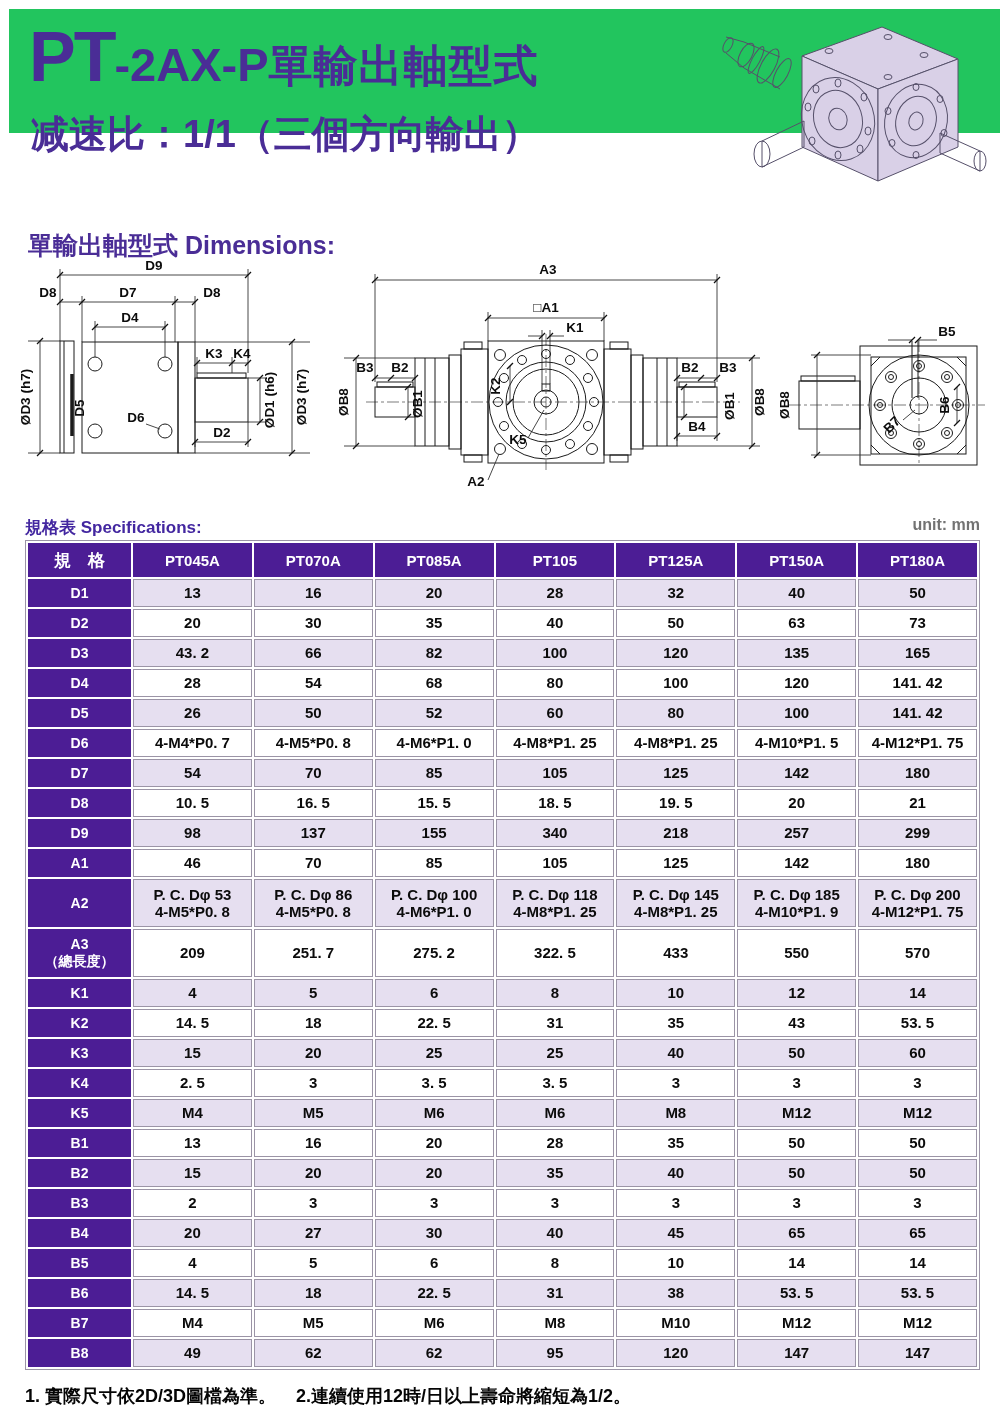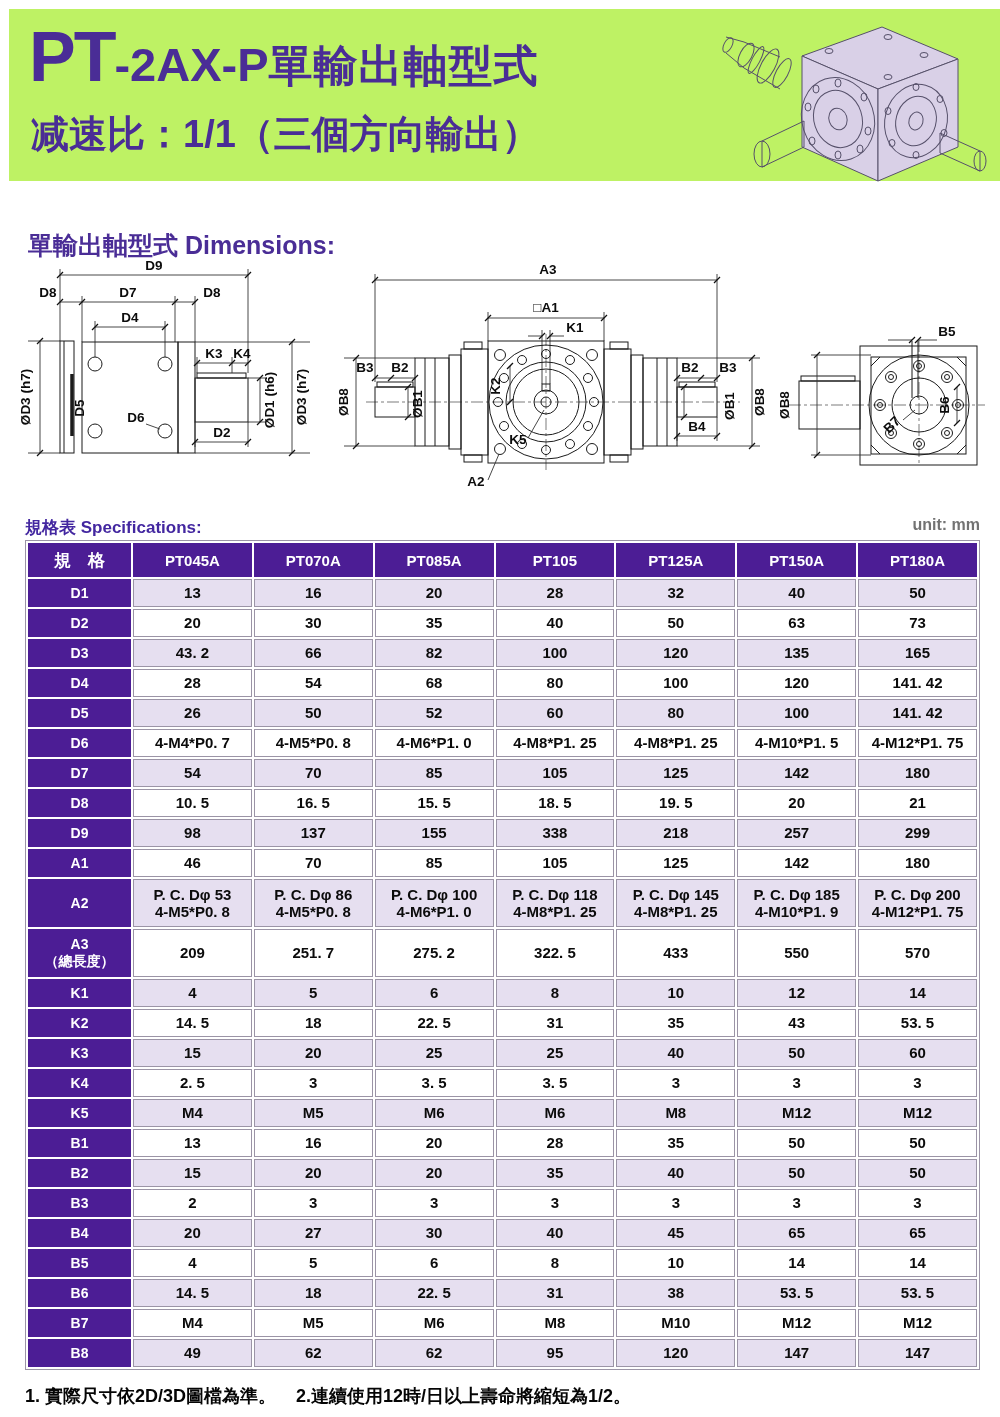--- a/index.html
+++ b/index.html
@@ -1,20 +1,20 @@
 <!DOCTYPE html>
 <html><head>
 <meta charset="utf-8">
 <style>
   html,body{margin:0;padding:0}
   body{width:1000px;height:1417px;position:relative;background:#fff;overflow:hidden;
        font-family:"Liberation Sans",sans-serif;color:#111}
 
   
-  .banner{position:absolute;left:9px;top:9px;width:991px;height:172px;background:#bef264}
+  .banner{position:absolute;left:9px;top:9px;width:991px;height:124px;background:#22c55e}
   .title{position:absolute;left:20px;top:8px;color:#4a2d96;font-weight:700;white-space:nowrap}
   .t-big{font-size:70px;letter-spacing:-2px}
   .t-mid{font-size:47px}
   .t-cjk{font-size:44px;letter-spacing:1px}
   .subtitle{position:absolute;left:22px;top:100px;font-size:38px;font-weight:700;color:#4a2d96}
   .product-svg{position:absolute;right:8px;top:2px}
   .product-svg polygon,.product-svg ellipse,.product-svg line,.product-svg path{stroke:#56506a;fill:none;stroke-width:1}
   .product-svg .face{fill:#d9d0e7}
 
   
@@ -481,21 +481,21 @@
           <td>18. 5</td>
           <td>19. 5</td>
           <td>20</td>
           <td>21</td>
         </tr>
         <tr class="alt">
       <th class="pcell rowlabel">D9</th>
     <td>98</td>
           <td>137</td>
           <td>155</td>
-          <td>338</td>
+          <td>340</td>
           <td>218</td>
           <td>257</td>
           <td>299</td>
         </tr>
         <tr>
       <th class="pcell rowlabel">A1</th>
     <td>46</td>
           <td>70</td>
           <td>85</td>
           <td>105</td>

